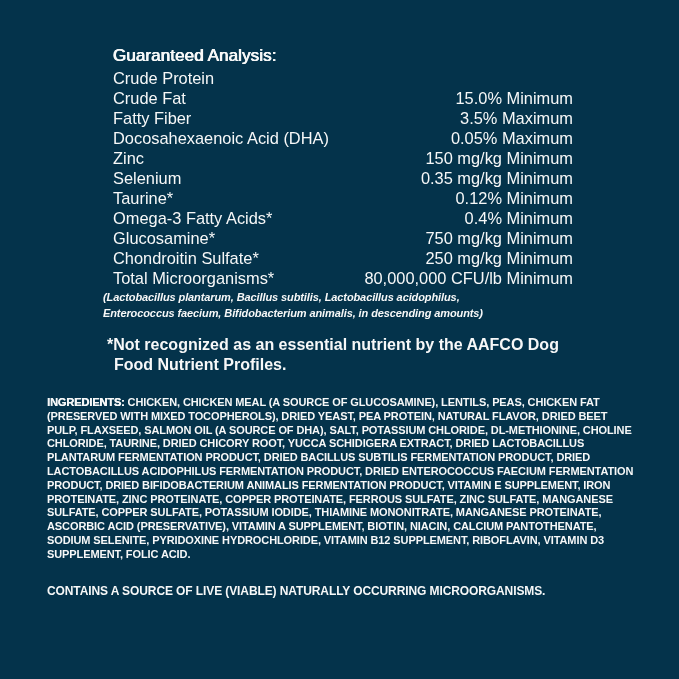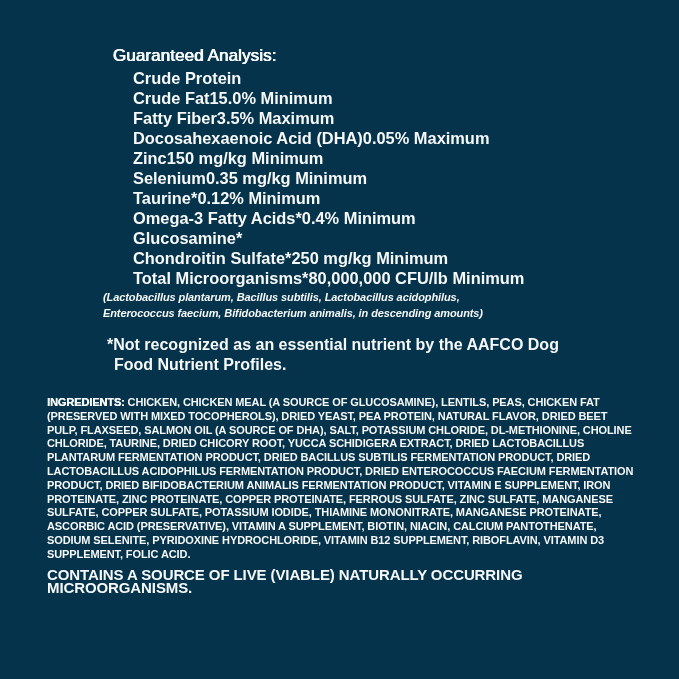--- a/index.html
+++ b/index.html
@@ -23,26 +23,25 @@
   .ga-heading {
     margin: 0 0 2px 0;
     font-size: 17px;
     line-height: 20px;
     font-weight: 400;
     letter-spacing: 0.1px;
     text-shadow: 0.4px 0 0 #F7F8F8, -0.4px 0 0 #F7F8F8;
   }
   .ga-row {
     display: flex;
-    justify-content: flex-start;
+    justify-content: space-between;
     align-items: baseline;
     font-size: 16.4px;
     line-height: 20px;
-    font-weight: 700;
-    margin-left: 20px;
+    font-weight: 400;
   }
   .ga-label { white-space: nowrap; }
   .ga-value { white-space: nowrap; text-align: right; }
 
   .micro-note {
     margin: 2px 0 0 -10px;
     width: 478px;
     font-size: 11px;
     line-height: 15.5px;
     font-style: italic;
@@ -71,22 +70,22 @@
     font-size: 11px;
     line-height: 13.8px;
     font-weight: 700;
     letter-spacing: -0.1px;
   }
   .ing-label {
     font-weight: 800;
     text-shadow: 0.3px 0 0 #F7F8F8;
   }
   .contains-statement {
-    margin: 6px 0 0 0;
-    font-size: 15px;
+    margin: 23px 0 0 0;
+    font-size: 12px;
     line-height: 13.8px;
     font-weight: 700;
     letter-spacing: -0.1px;
   }
 </style>
 </head>
 <body>
 
 <div>
 
@@ -131,20 +130,21 @@
   </div>
 
 
   <div class="ga-row">
     <span class="ga-label">Omega-3 Fatty Acids*</span>
     <span class="ga-value">0.4% Minimum</span>
   </div>
 
   <div class="ga-row">
     <span class="ga-label">Glucosamine*</span>
+    <span class="ga-value">750 mg/kg Minimum</span>
   </div>
 
   <div class="ga-row">
     <span class="ga-label">Chondroitin Sulfate*</span>
     <span class="ga-value">250 mg/kg Minimum</span>
   </div>
 
   <div class="ga-row">
     <span class="ga-label">Total Microorganisms*</span>
     <span class="ga-value">80,000,000 CFU/lb Minimum</span>

